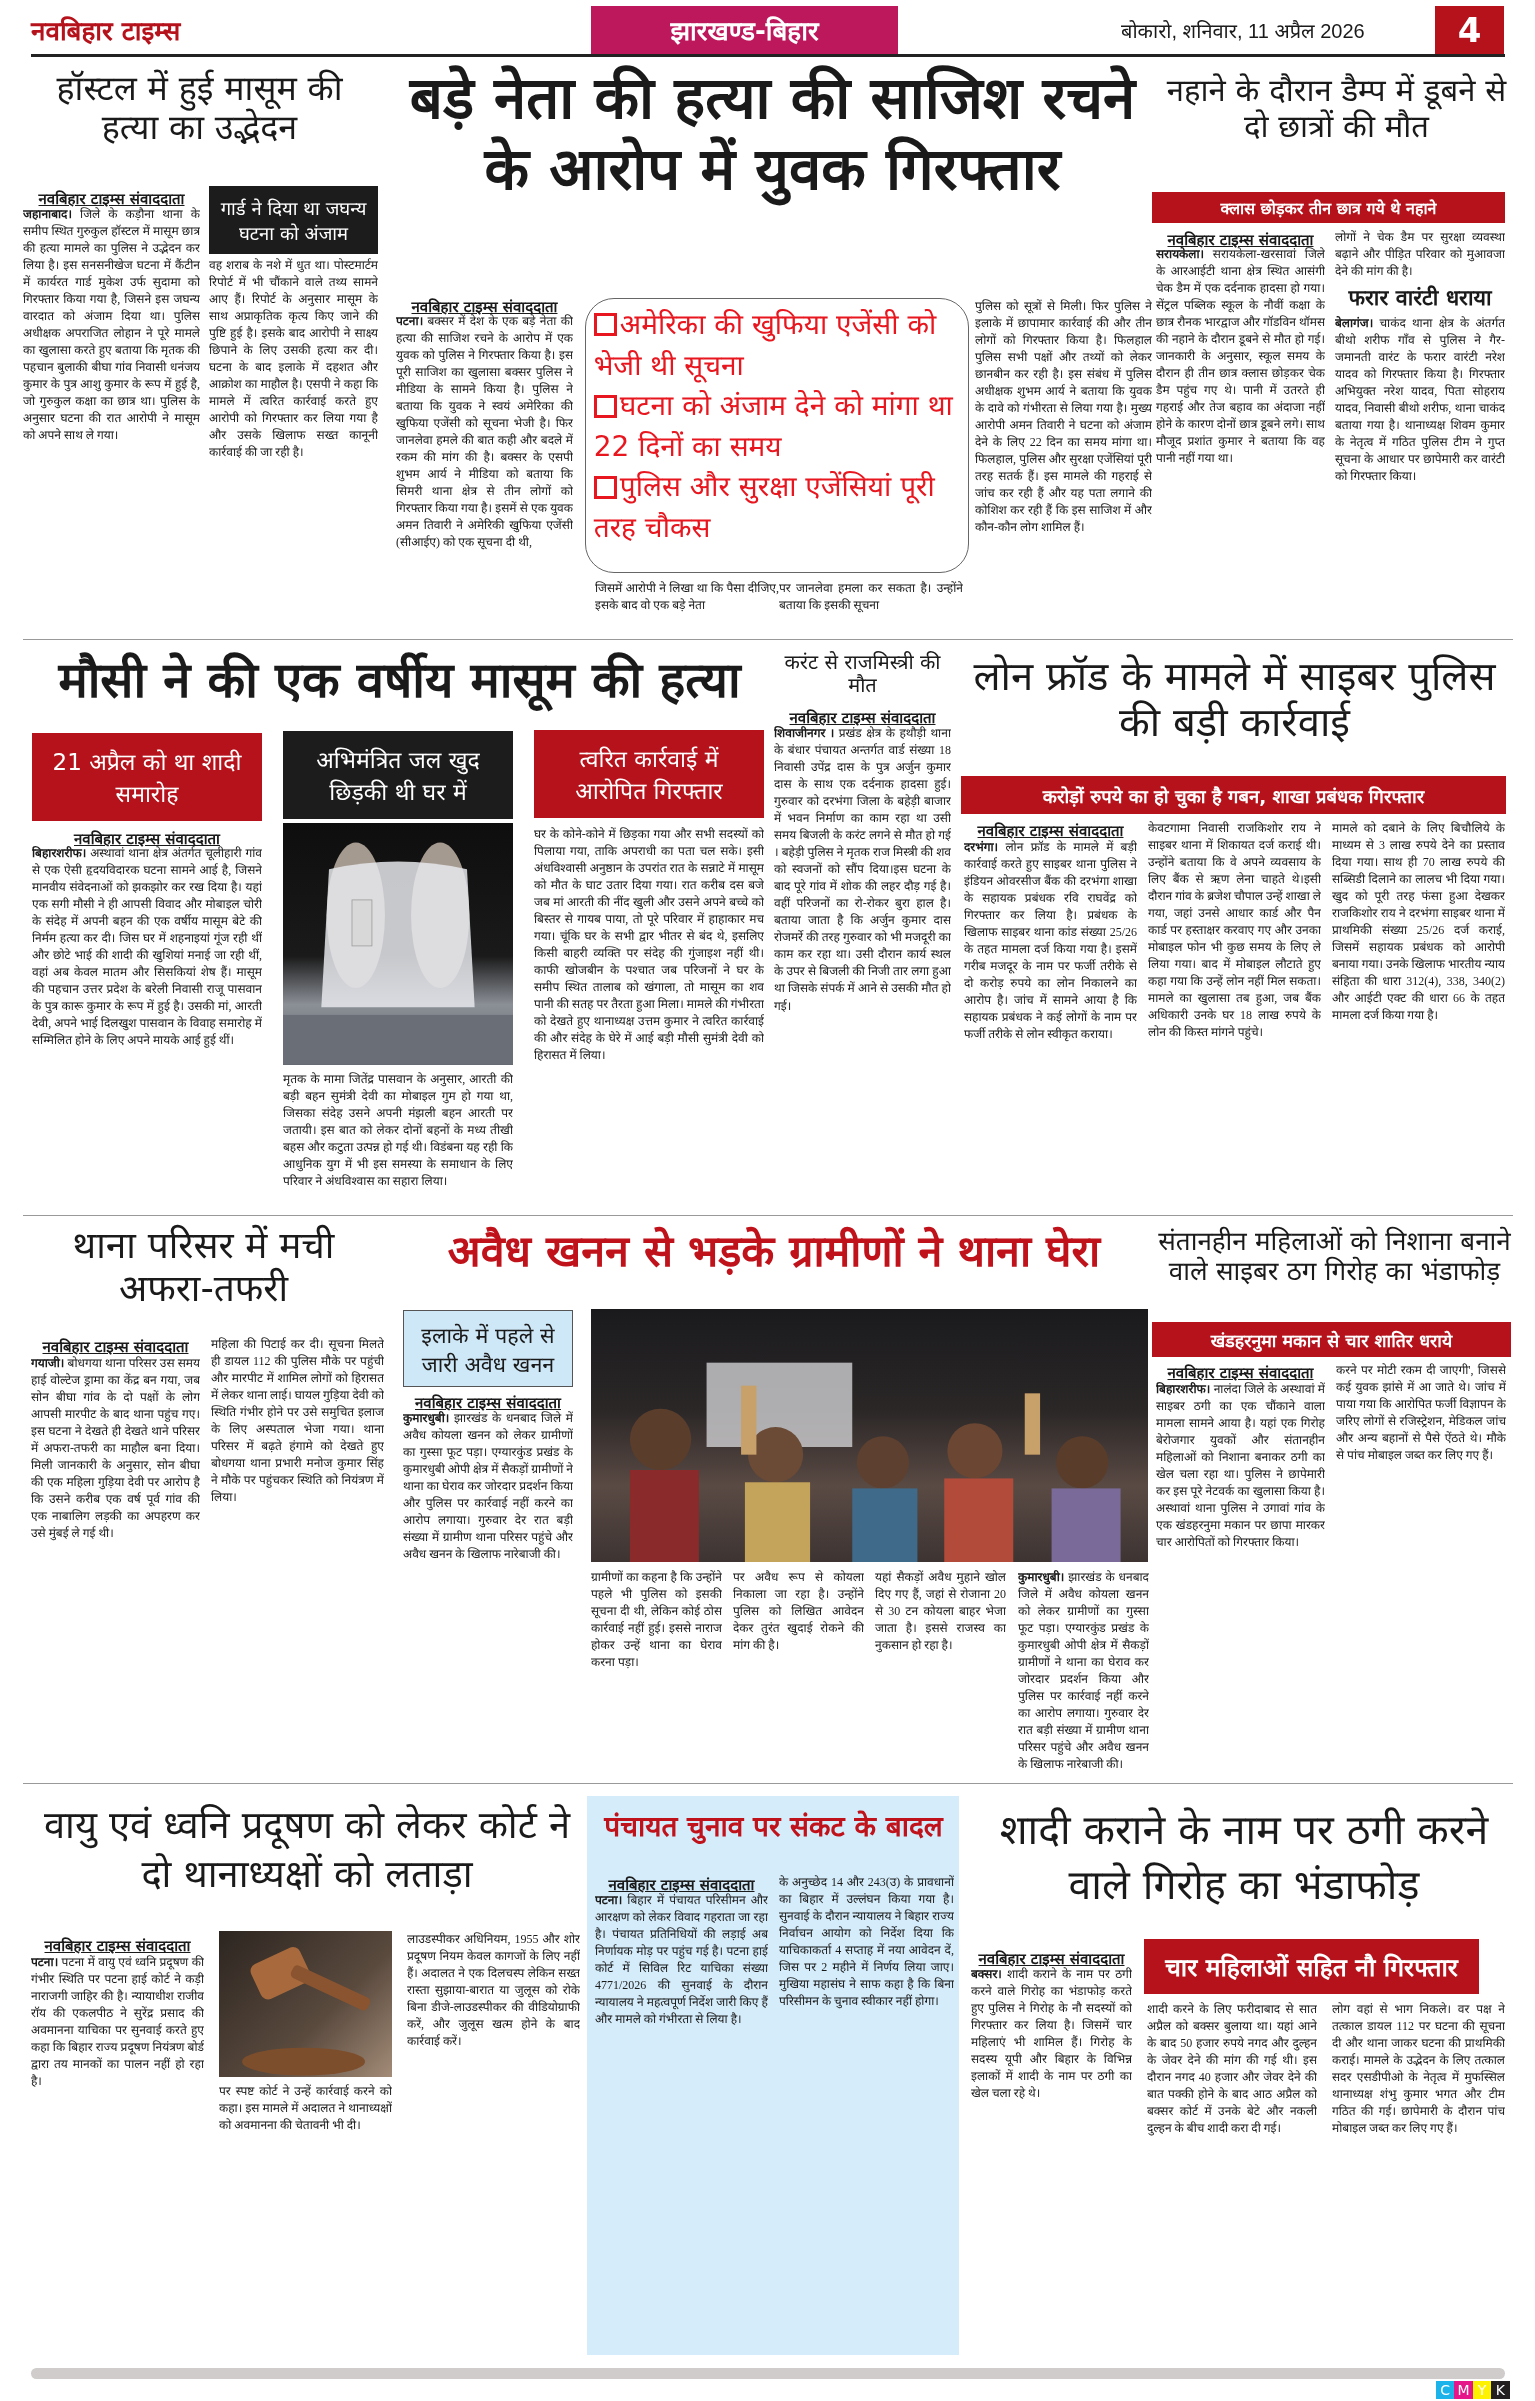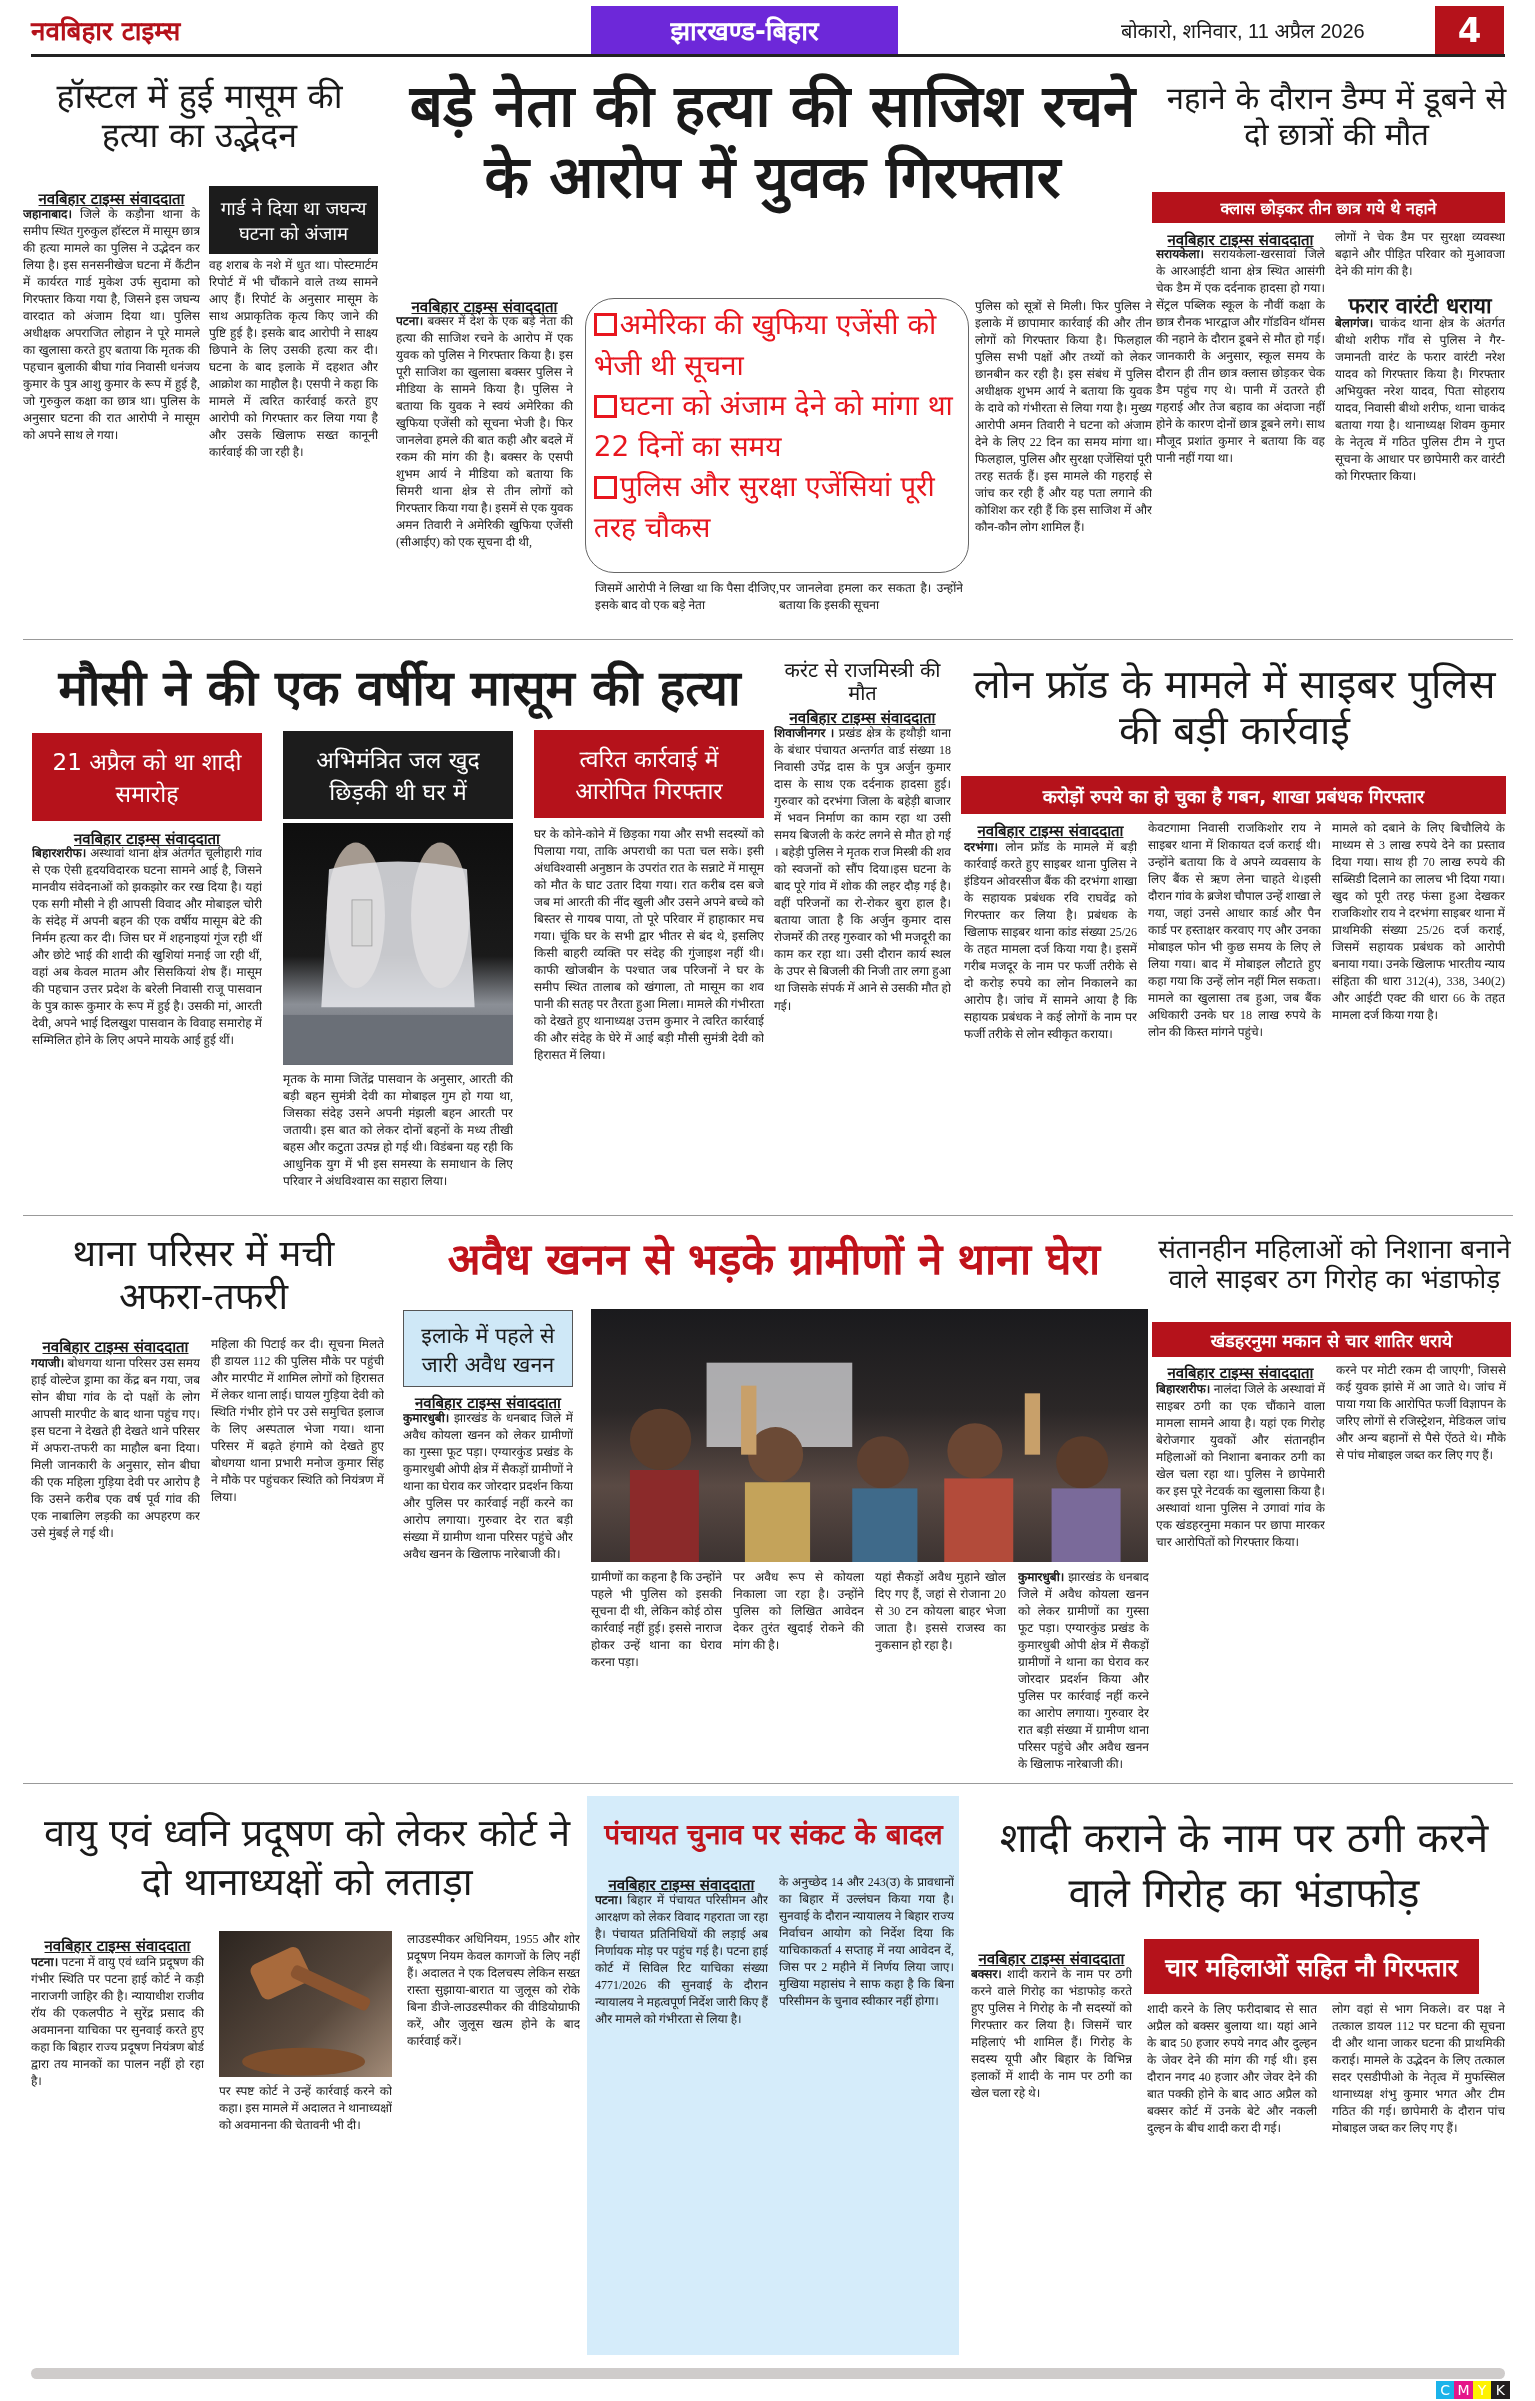--- a/index.html
+++ b/index.html
@@ -2,25 +2,25 @@
 <html style="font-size:12.3px"><head>
 <meta charset="utf-8">
 <style>
   * { box-sizing: border-box; margin: 0; padding: 0; }
   html, body { width: 1536px; height: 2401px; background: #fff; overflow: hidden; }
   body { font-family: "DejaVu Sans", sans-serif; color: #1a1a1a; position: relative; }
   .abs { position: absolute; }
   .red { color: #c8102e; }
   .hdr-rule { position: absolute; left: 31px; right: 31px; top: 54px; height: 3.1px; background: #222; }
   .masthead { left: 31px; top: 12.3px; font-size: 26px; font-weight: bold; color: #b5121b; }
-  .section-tab { left: 591px; top: 6.1px; width: 307px; height: 48px; background: #6d28d9; color: #fff; font-size: 26px; font-weight: bold; display: flex; align-items: center; justify-content: center; text-align: right; }
+  .section-tab { left: 591px; top: 6.1px; width: 307px; height: 48px; background: #be185d; color: #fff; font-size: 26px; font-weight: bold; display: flex; align-items: center; justify-content: center; text-align: right; }
   .dateline { left: 1121px; top: 17px; font-size: 20px; font-family: "Liberation Sans Narrow", "Liberation Sans", sans-serif; }
   .page-no { left: 1435px; top: 6.1px; width: 69px; height: 48px; background: #b5121b; color: #fff; font-size: 34px; font-weight: bold; display: flex; align-items: center; justify-content: center; }
 
-  .headline { font-weight: bold; line-height: 1.15; color: #1a1a1a; margin-top: 8px; }
+  .headline { font-weight: bold; line-height: 1.15; color: #1a1a1a; }
   .byline { font-size: 15px; font-weight: bold; text-decoration: underline; text-align: center; margin-bottom: 2.3px; }
   .col { font-size: 12px; line-height: 1.42; text-align: justify; font-family: "Liberation Serif", serif; }
   .col p { margin-bottom: 1.5px; }
   .col .place { font-weight: bold; }
   .band-red { background: #b5121b; color: #fff; font-weight: bold; display: flex; align-items: center; justify-content: center; text-align: center; }
   .band-black { background: #1c1c1c; color: #fff; font-weight: bold; display: flex; align-items: center; justify-content: center; text-align: center; }
   .band-blue { background: #cfe8f7; border: 1.5px solid #555; color: #1a1a1a; font-weight: bold; display: flex; align-items: center; justify-content: center; text-align: center; }
   .photo { background: #333; overflow: hidden; }
   .hrule { position: absolute; height: 1.5px; background: #333; }
   .highlight-box { border: 1.5px solid #666; padding: 6.1px 7.7px; color: #e8161e; font-size: 28px; line-height: 1.45; font-family: "DejaVu Sans", sans-serif; }

